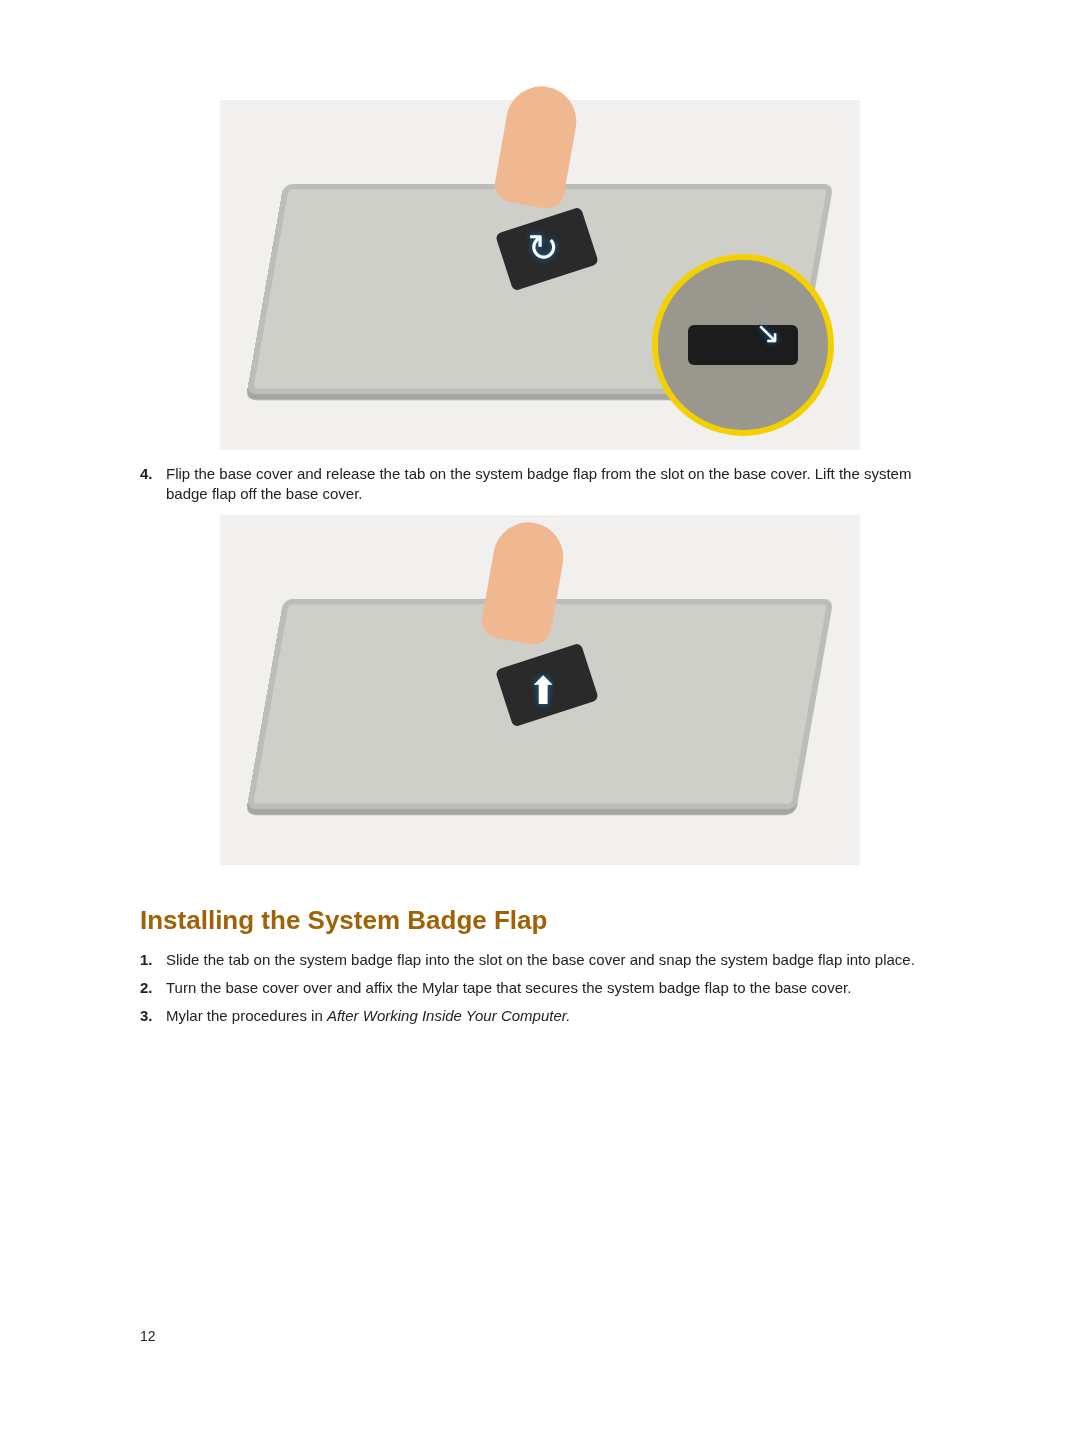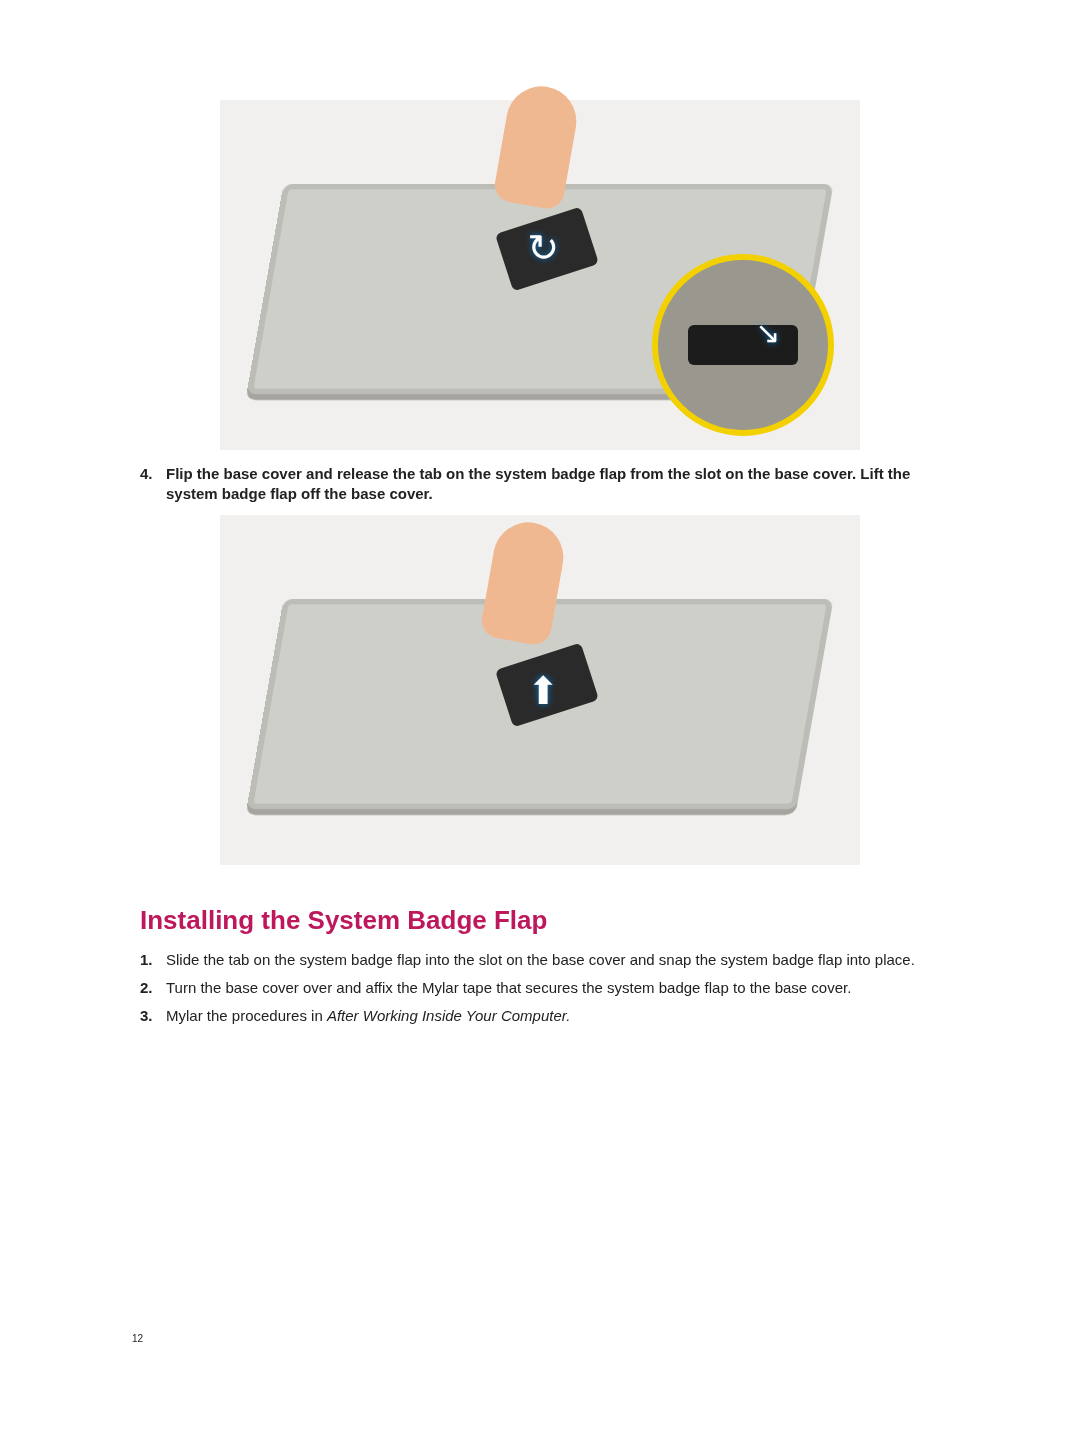--- a/index.html
+++ b/index.html
@@ -125,28 +125,27 @@
     font-size: 15px;
     line-height: 1.35;
   }
   .step-block .num {
     font-weight: 700;
     width: 26px;
     flex-shrink: 0;
   }
   .step-block .txt {
     flex: 1;
-    font-weight: bold;
   }
 
   h2.section-heading {
     font-size: 26px;
     font-weight: 700;
     margin: 40px 0 14px 0;
-    color: #be185d;
+    color: #a16207;
   }
 
   ol.install-steps {
     list-style: none;
     padding: 0;
     margin: 0;
     counter-reset: item;
     font-size: 15px;
     line-height: 1.35;
   }
@@ -161,23 +160,23 @@
   }
   ol.install-steps li .otxt {
     flex: 1;
   }
   .italic {
     font-style: italic;
   }
 
   .page-number {
     position: absolute;
-    left: 132px;
+    left: 140px;
     bottom: 90px;
-    font-size: 10px;
+    font-size: 14px;
   }
 </style>
 </head>
 <body>
 
 <div class="page">
 
   <div class="figure figure1" role="img" aria-label="Hand removing system badge flap from inside of base cover with zoom inset">
     <div class="fig-base"></div>
     <div class="fig-hand fig1-hand"></div>

